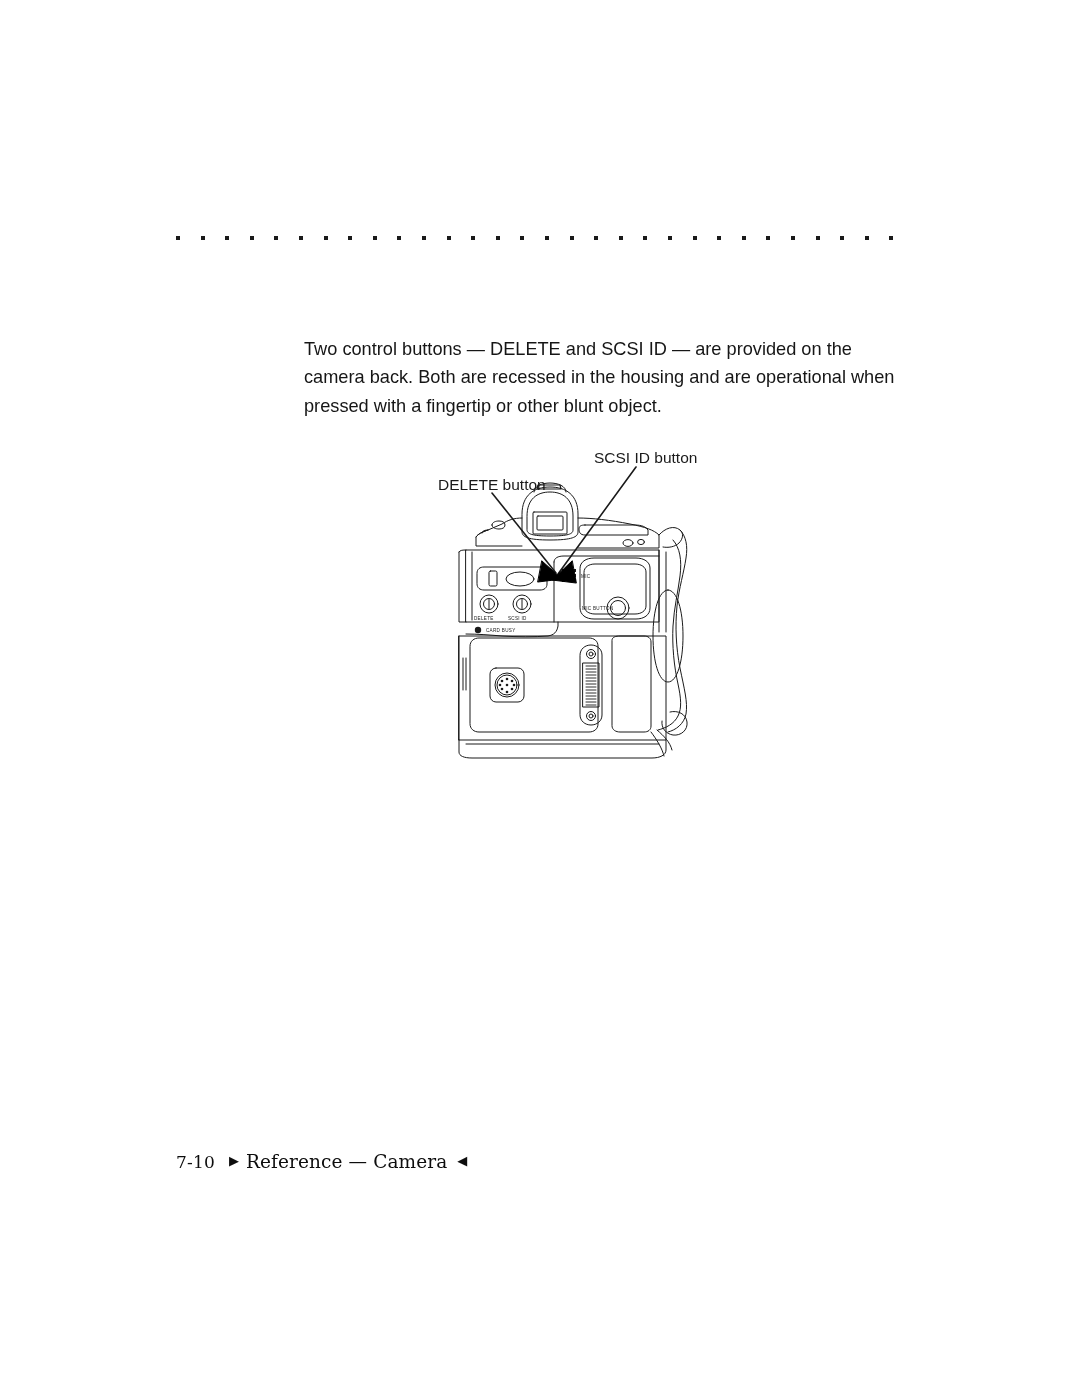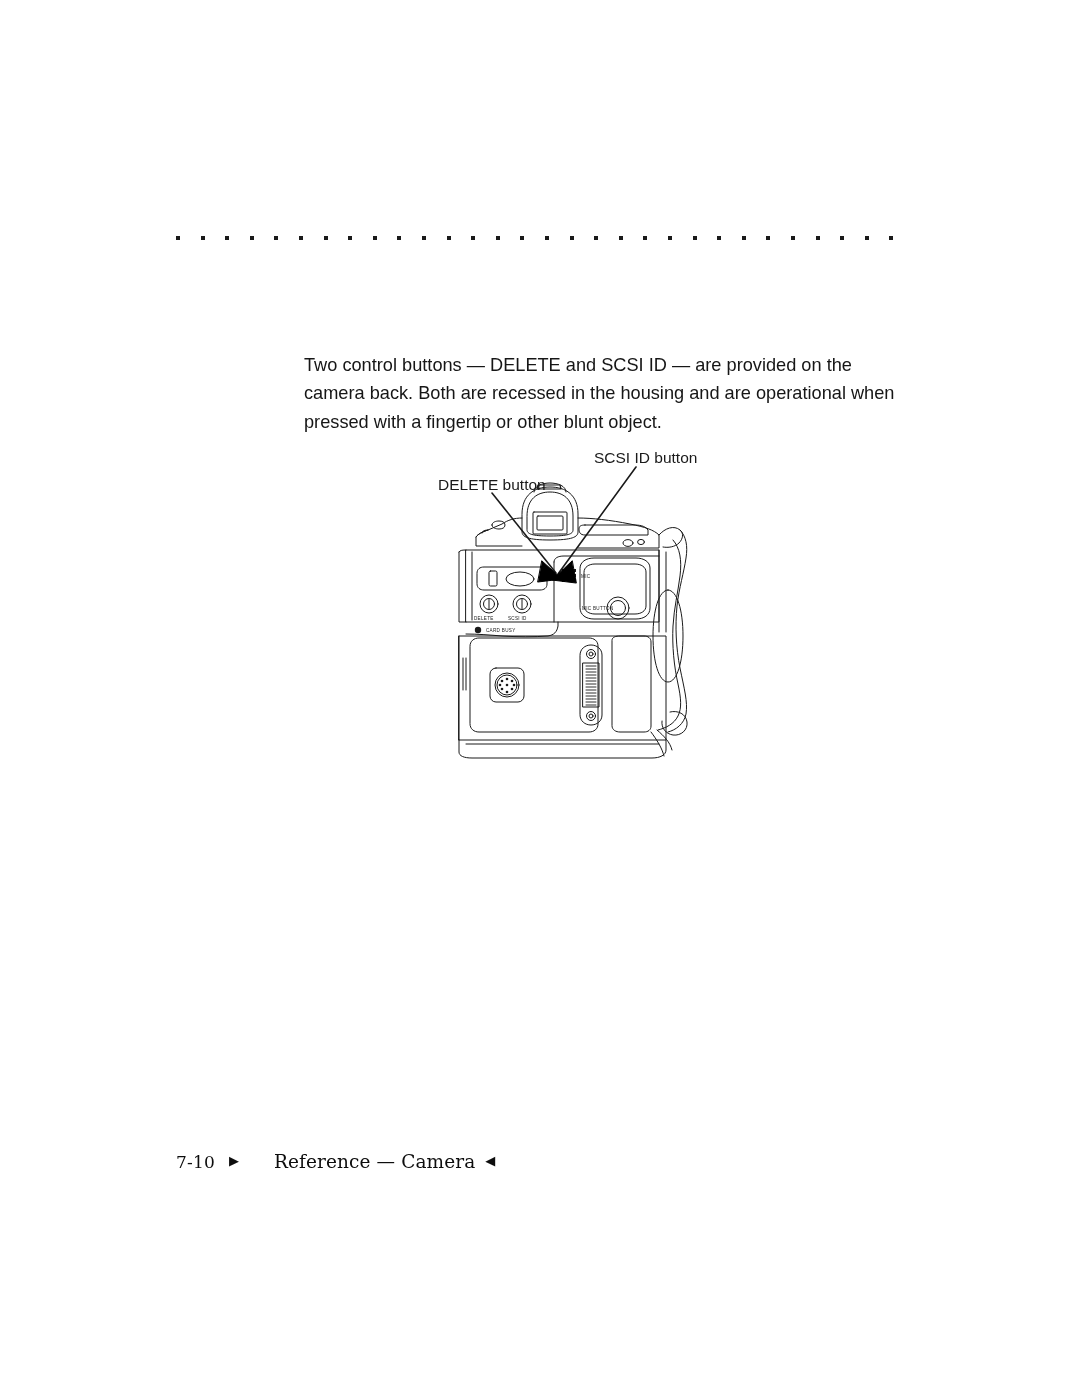--- a/index.html
+++ b/index.html
@@ -51,21 +51,21 @@
     font-size: 27.5px;
     letter-spacing: 0.1px;
     color: #000;
     white-space: nowrap;
   }
 
   
   .body-text {
     position: absolute;
     left: 304px;
-    top: 351px;
+    top: 335px;
     width: 600px;
     font-family: "Liberation Sans", sans-serif;
     font-size: 18.2px;
     line-height: 28.4px;
     color: #161616;
     letter-spacing: 0.0px;
   }
 
   
   .figure {
@@ -102,21 +102,21 @@
     gap: 0;
   }
   .footer .pagenum { font-size: 17px; letter-spacing: 0.2px; }
   .footer .tri {
     font-size: 13px;
     padding: 0 7px 0 14px;
     position: relative;
     top: -1px;
   }
   .footer .tri-right { padding: 0 0 0 10px; }
-  .footer .crumb { letter-spacing: 0.1px; margin-left: 28px; }
+  .footer .crumb { letter-spacing: 0.1px; }
 </style>
 </head>
 <body>
 
 <div class="page">
 
   <div class="dotted-rule" id="dotted-rule">
       <span class="dot" style="left: 0px; width: 4px; height: 4px; background: rgb(26, 26, 26);"></span>
       <span class="dot" style="left: 24.6px; width: 4px; height: 4px; background: rgb(26, 26, 26);"></span>
       <span class="dot" style="left: 49.2px; width: 4px; height: 4px; background: rgb(26, 26, 26);"></span>

